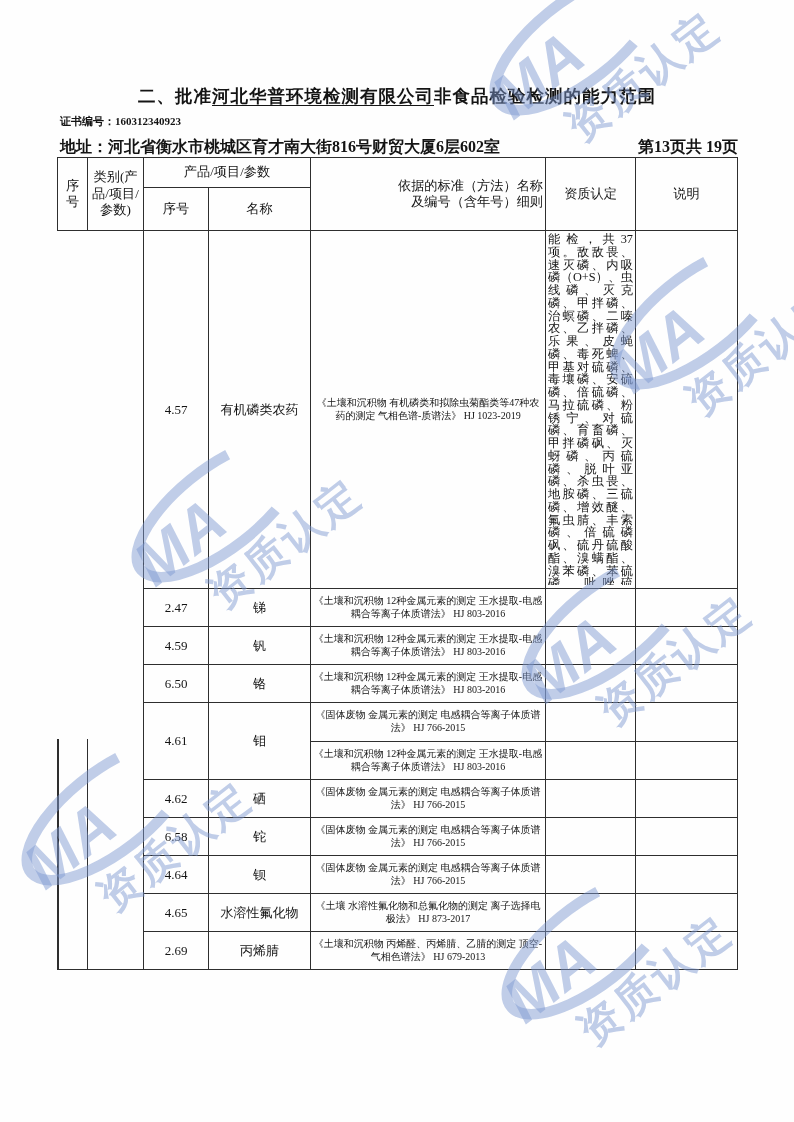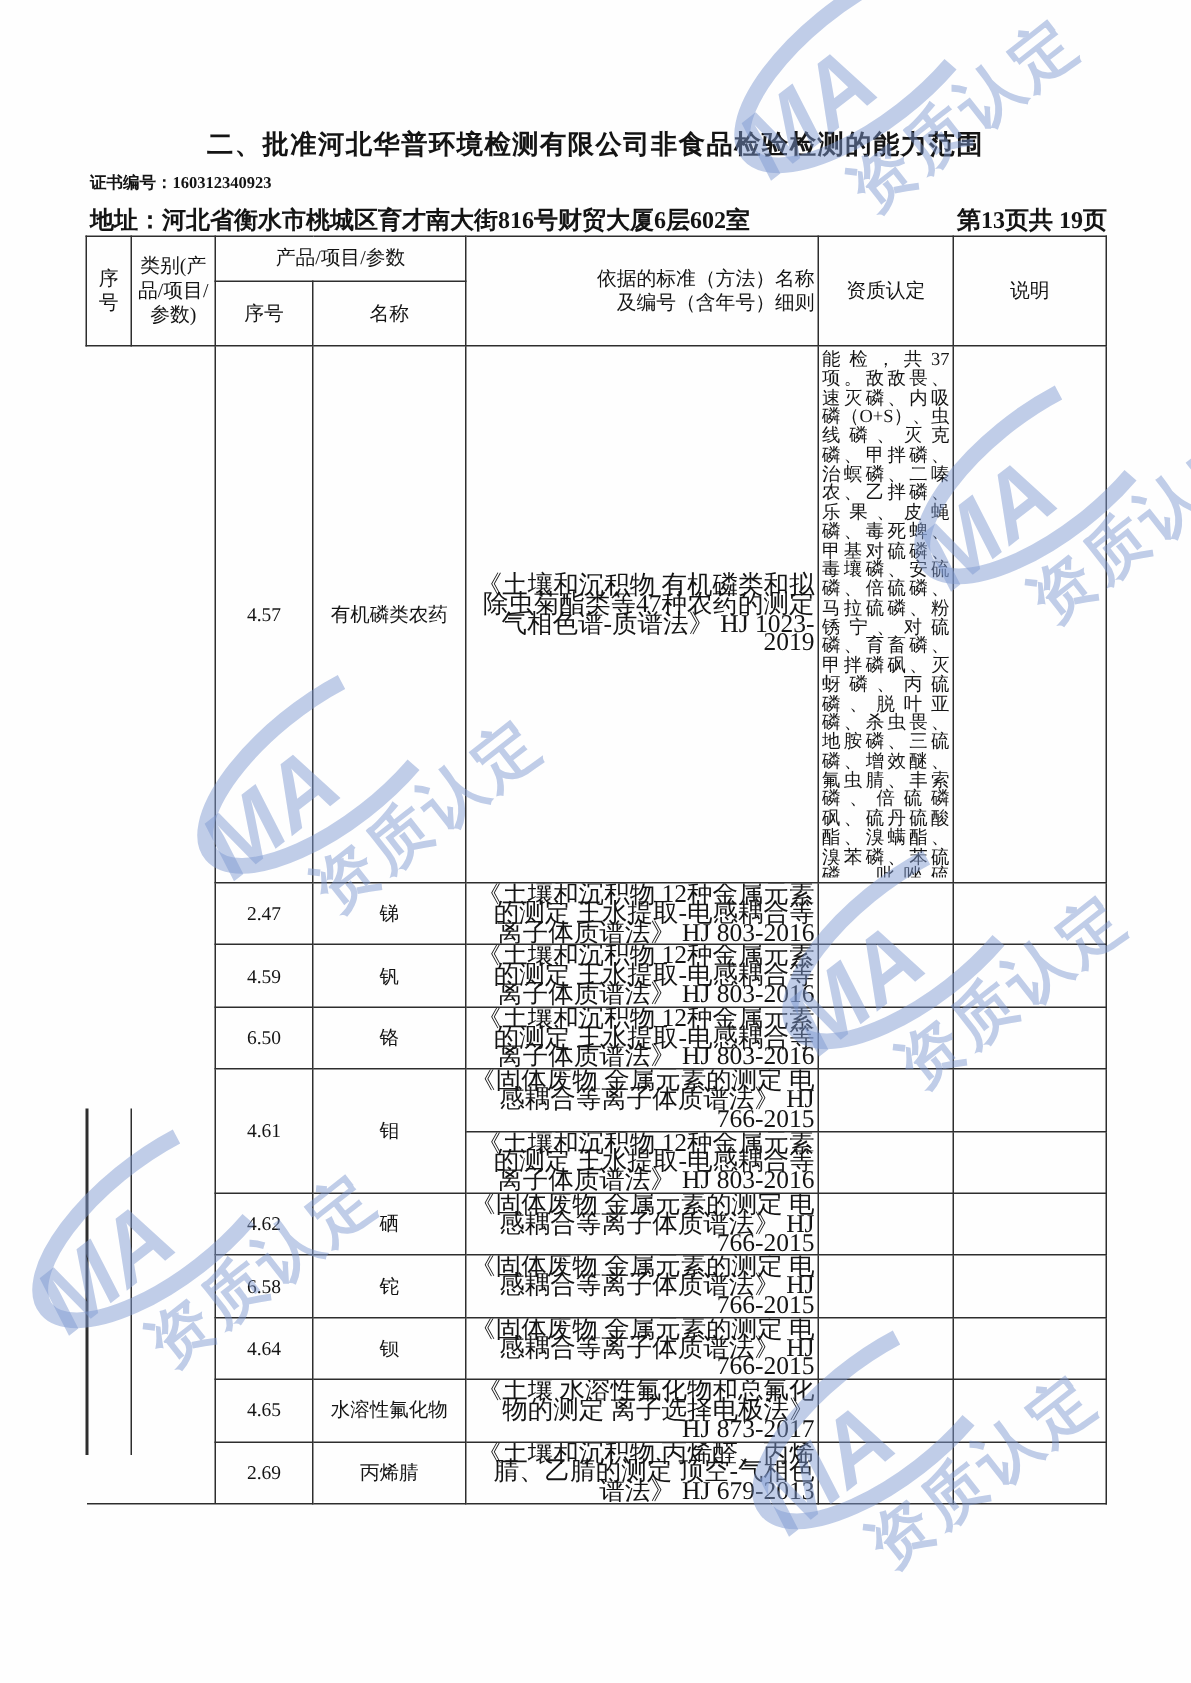--- a/index.html
+++ b/index.html
@@ -1,33 +1,33 @@
 <!DOCTYPE html>
 <html><head>
 <meta charset="utf-8">
 <style>
   html,body{margin:0;padding:0;background:#ffffff;}
   .sheet{position:relative;width:794px;height:1122px;background:#fefefe;overflow:hidden;
          font-family:"Liberation Serif","DejaVu Serif",serif;color:#141414;}
   
   .title{position:absolute;top:84px;left:0;right:0;text-align:center;
          font-size:17.5px;font-weight:bold;letter-spacing:1px;}
-  .title .company{text-underline-offset:3px;}
+  .title .company{text-decoration:underline;text-underline-offset:3px;}
   .meta-cert{position:absolute;top:114px;left:60px;font-size:11px;font-weight:bold;}
   .meta-line{position:absolute;top:137px;left:60px;right:56px;display:flex;
              justify-content:space-between;align-items:flex-end;font-size:16px;font-weight:bold;}
   
   .tblwrap{position:absolute;left:57px;top:157px;width:681px;}
   table{border-collapse:collapse;table-layout:fixed;width:680px;}
   th,td{border:1.5px solid #2e2e2e;font-weight:normal;font-size:13px;line-height:1.22;
         text-align:center;vertical-align:middle;padding:1px 2px;overflow:hidden;}
   thead th{font-size:13.2px;line-height:1.25;}
   .pre{white-space:pre-line;text-align:right;}
   td.ghost{border-left:none;border-right:none;border-top:none;}
-  .std{font-size:17px;line-height:12.8px;text-align:right;}
+  .std{font-size:10px;line-height:12.8px;}
   .limit{vertical-align:top;text-align:left;padding:2px 2px;}
   .limwrap{height:352px;overflow:hidden;font-size:12.3px;line-height:12.75px;
            word-break:break-all;text-align:justify;}
   tr.rh-h1{height:30px;} tr.rh-h2{height:43px;}
   tr.rh-big{height:358px;} tr.rh-std{height:38px;} tr.rh-sub{height:39px;}
   
   .pline{position:absolute;width:1.5px;background:#2e2e2e;top:582px;height:231px;}
   .pline.p1{left:0;} .pline.p2{left:29.5px;}
   
   .wm-layer{position:absolute;inset:0;pointer-events:none;z-index:6;}

